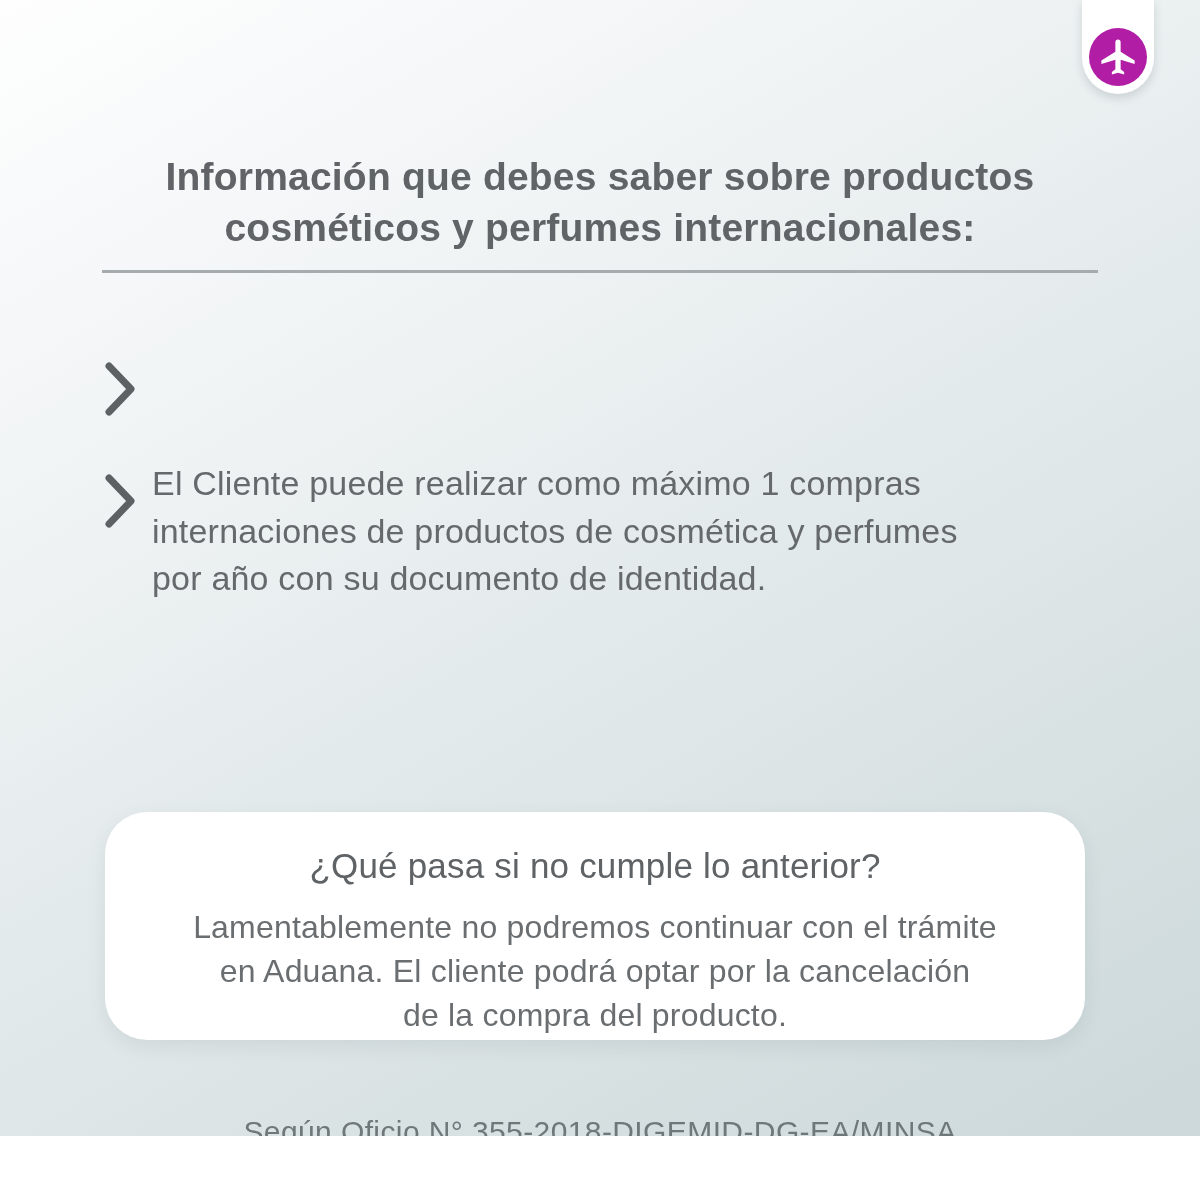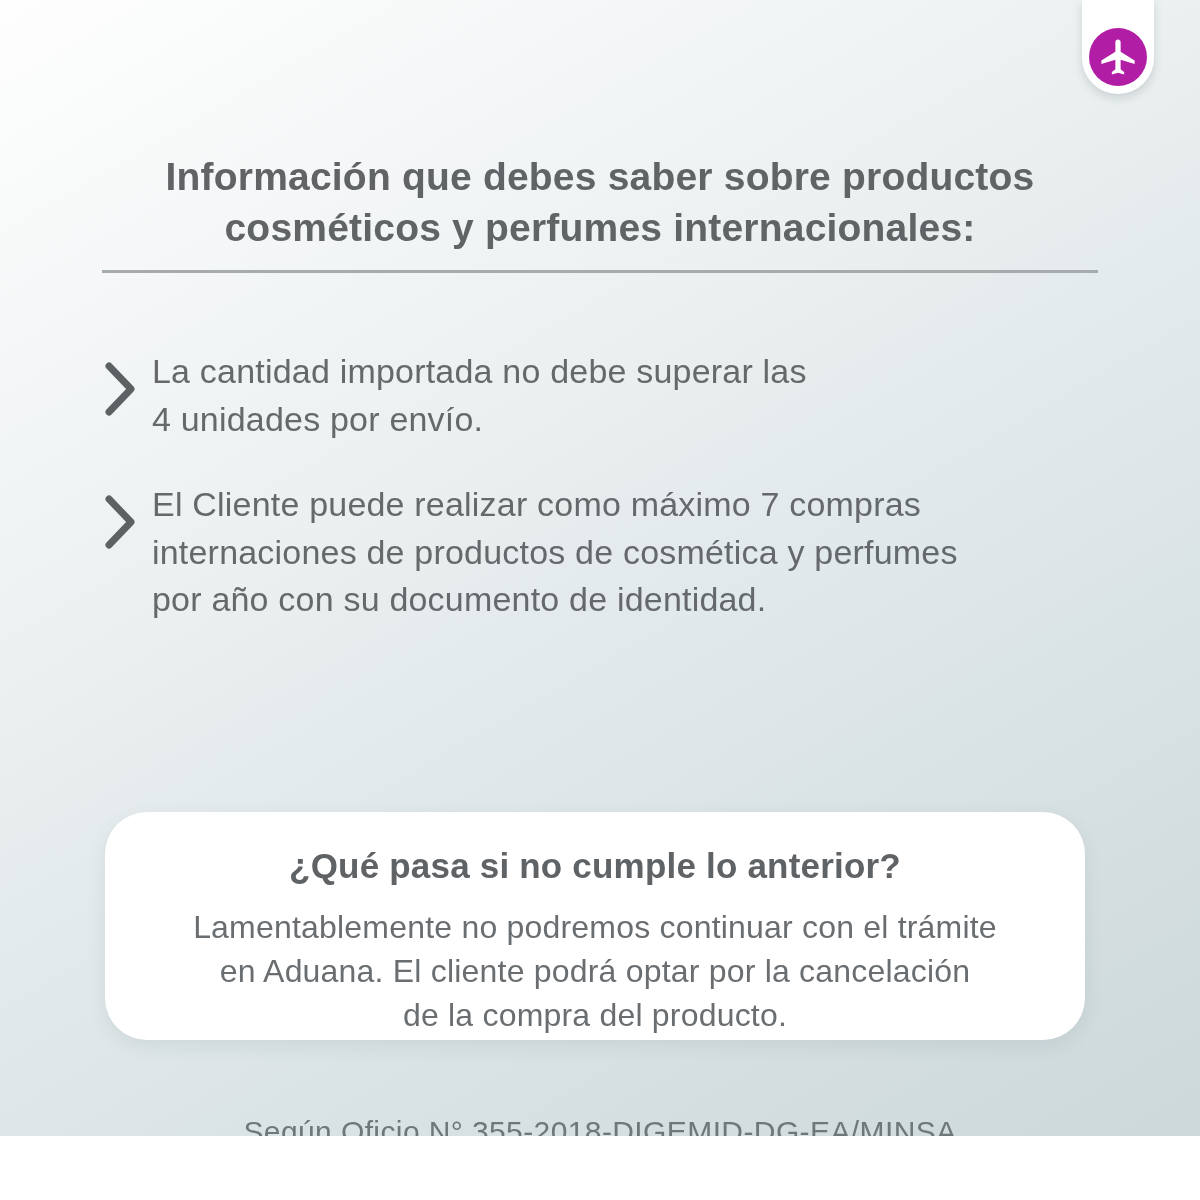--- a/index.html
+++ b/index.html
@@ -104,21 +104,21 @@
     background: #ffffff;
     border-radius: 42px;
     box-shadow: 0 6px 18px rgba(70, 90, 95, 0.10);
     box-sizing: border-box;
     padding: 34px 56px 0 56px;
     text-align: center;
   }
   .card-title {
     margin: 0;
     font-size: 35px;
-    font-weight: bold;
+    font-weight: normal;
     color: #5f6366;
     letter-spacing: 0.2px;
   }
   .card-body {
     margin: 20px 0 4px 0;
     font-size: 32px;
     line-height: 1.37;
     color: #6a6e71;
     white-space: pre-line;
     letter-spacing: 0.2px;
@@ -154,31 +154,29 @@
   <div class="divider"></div>
 
   <div class="bullets">
 
     <div class="bullet-row">
       <span class="bullet-chevron">
         <svg width="32" height="58" viewBox="0 0 32 58" aria-hidden="true">
           <polyline points="5,6 27,29 5,52" fill="none" stroke="#5d6164" stroke-width="7" stroke-linecap="round" stroke-linejoin="round"></polyline>
         </svg>
       </span>
-      <span class="bullet-text">La cantidad importada no debe superar las
-4 unidades por envío.</span>
     </div>
 
     <div class="bullet-row">
       <span class="bullet-chevron">
         <svg width="32" height="58" viewBox="0 0 32 58" aria-hidden="true">
           <polyline points="5,6 27,29 5,52" fill="none" stroke="#5d6164" stroke-width="7" stroke-linecap="round" stroke-linejoin="round"></polyline>
         </svg>
       </span>
-      <span class="bullet-text">El Cliente puede realizar como máximo 7 compras
+      <span class="bullet-text">El Cliente puede realizar como máximo 1 compras
 internaciones de productos de cosmética y perfumes
 por año con su documento de identidad.</span>
     </div>
 
 
   </div>
 
   <div class="card">
     <h2 class="card-title">¿Qué pasa si no cumple lo anterior?</h2>
     <p class="card-body">Lamentablemente no podremos continuar con el trámite

